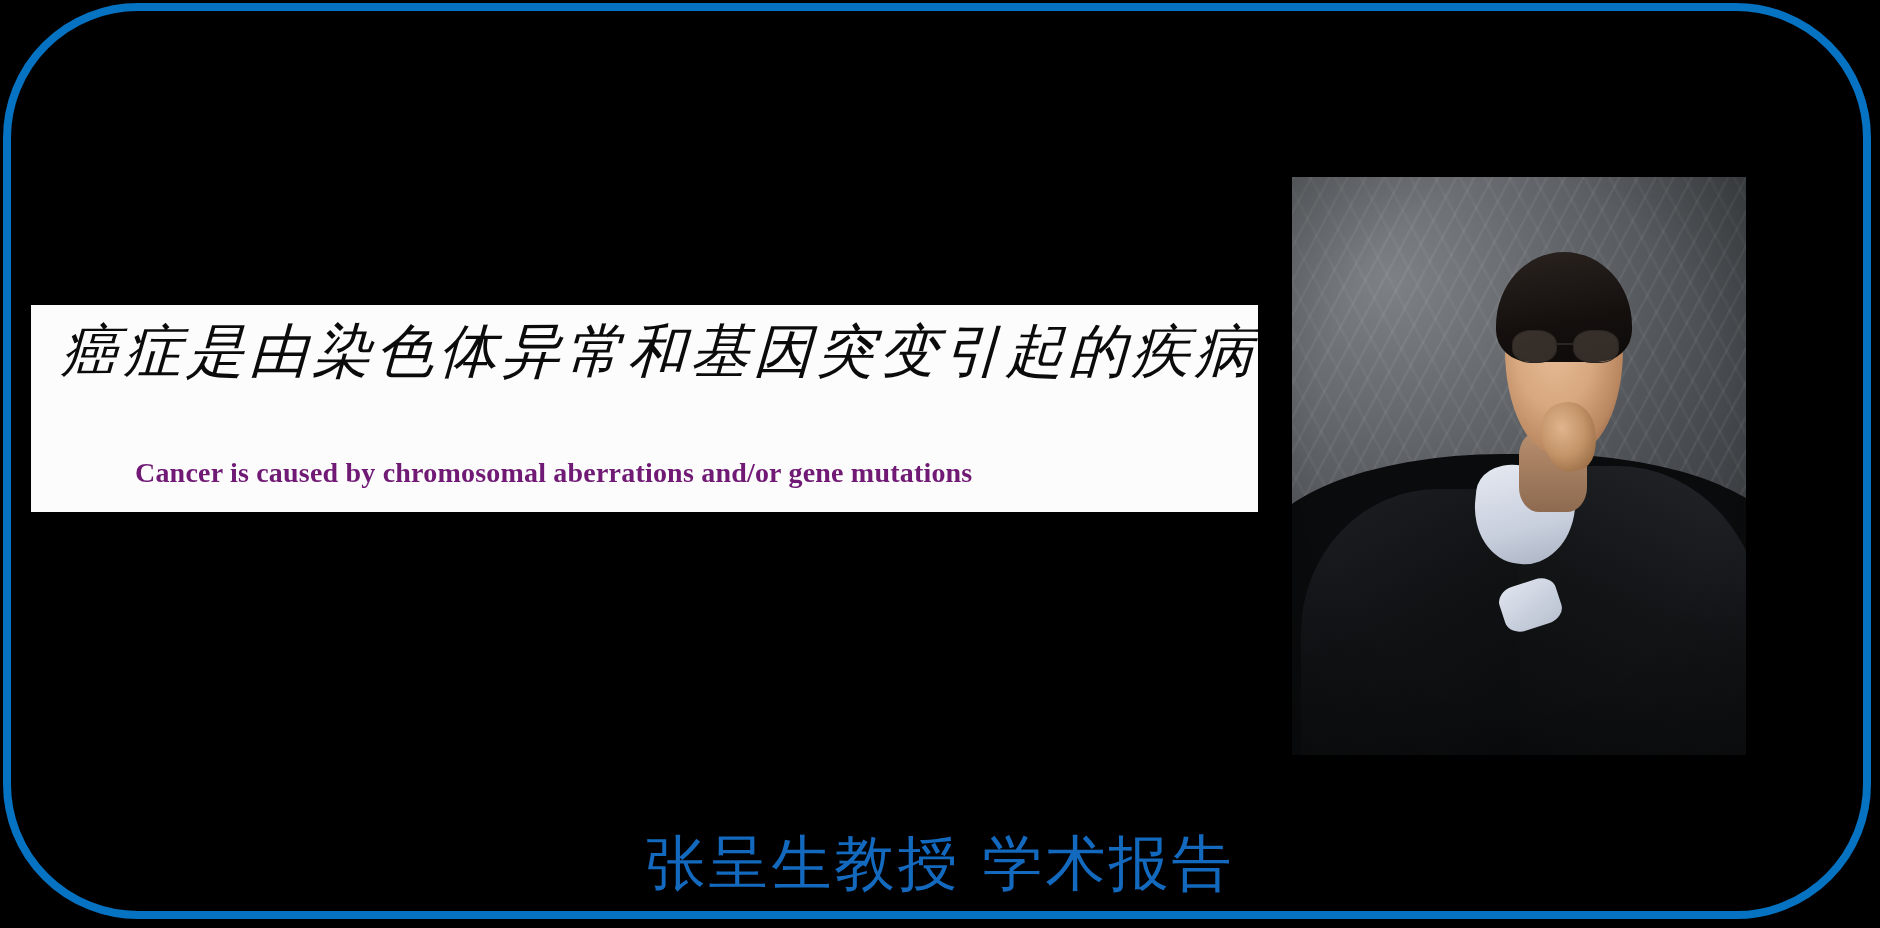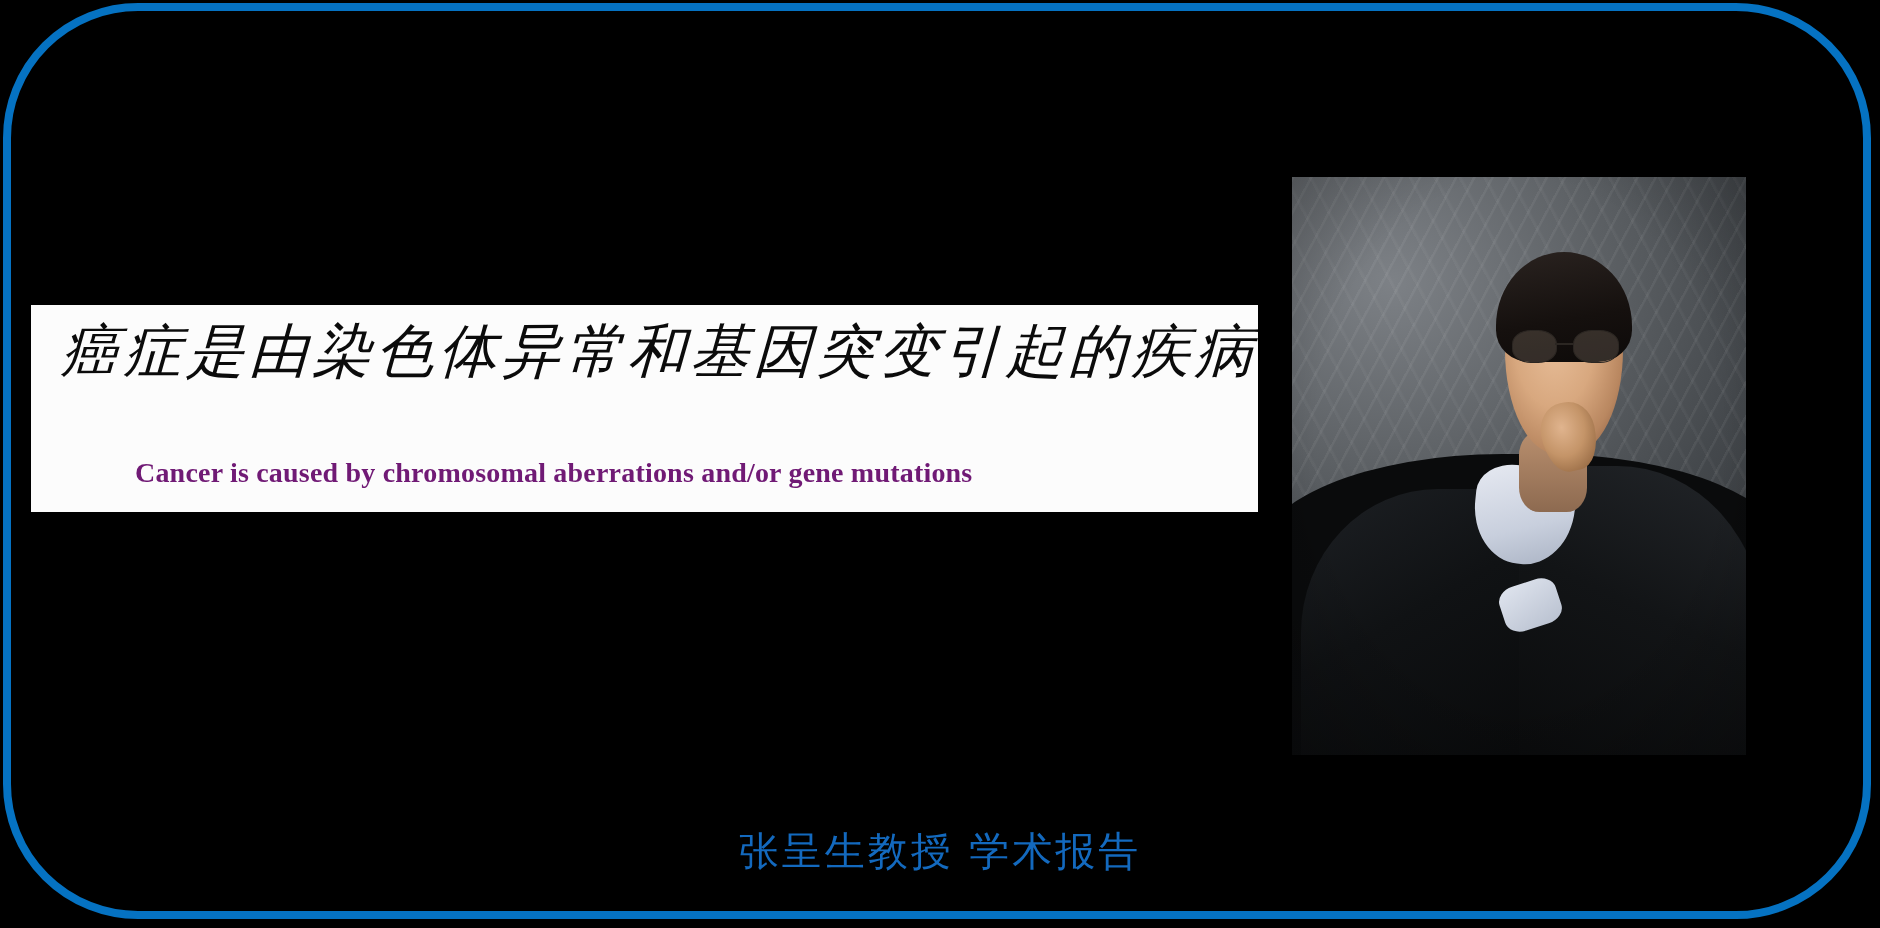--- a/index.html
+++ b/index.html
@@ -215,21 +215,21 @@
   }
 
   
   #caption {
     position: absolute;
     left: 0;
     top: 824px;
     width: 1880px;
     text-align: center;
     font-family: "DejaVu Serif", "Liberation Serif", serif;
-    font-size: 40px;
+    font-size: 60px;
     letter-spacing: 3px;
     color: #1369BE;
     white-space: nowrap;
   }
 </style>
 </head>
 <body>
 
 <div id="slide">
 

